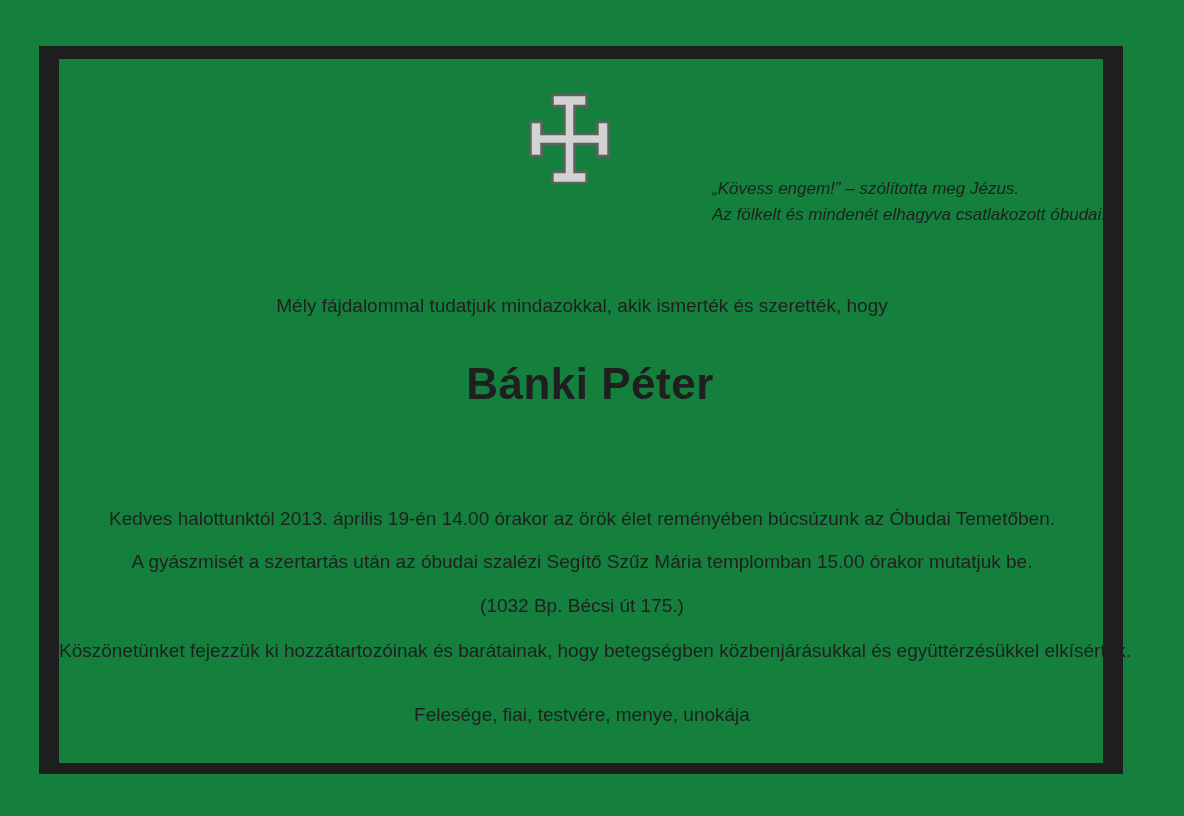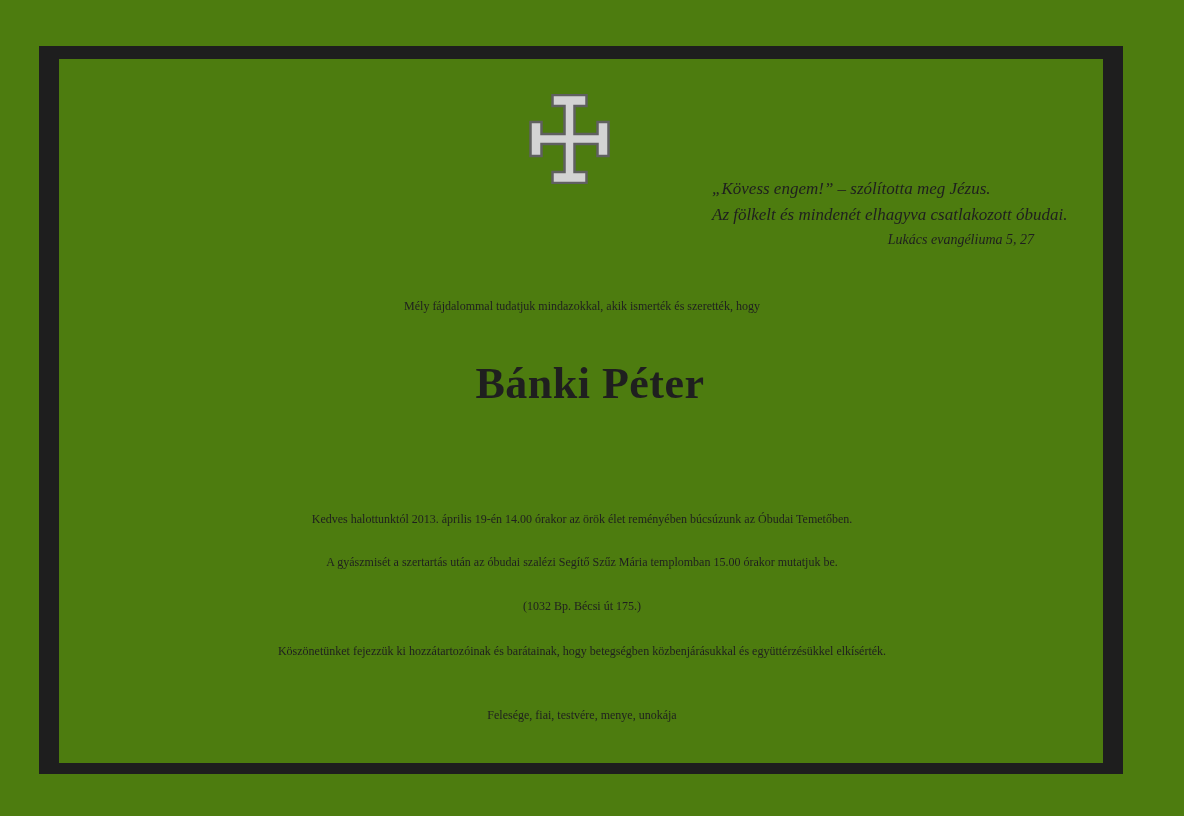--- a/index.html
+++ b/index.html
@@ -4,22 +4,22 @@
 <style>
   html, body {
     margin: 0;
     padding: 0;
     background: #ffffff;
   }
   .page {
     position: relative;
     width: 1184px;
     height: 816px;
-    background: #4d7c0f;
-    font-family: Liberation Serif, serif;
+    background: #15803d;
+    font-family: Liberation Sans, sans-serif;
     color: #1f1f1f;
     overflow: hidden;
   }
   .frame {
     position: absolute;
     left: 39px;
     top: 46px;
     width: 1084px;
     height: 728px;
     box-sizing: border-box;
@@ -50,21 +50,21 @@
     line-height: 20px;
     text-align: right;
     padding-right: 30px;
     margin-top: 2px;
   }
   .cline {
     position: absolute;
     left: 59px;
     width: 1046px;
     text-align: center;
-    font-size: 12px;
+    font-size: 19px;
     line-height: 22px;
     white-space: nowrap;
   }
   .announcement { top: 295px; }
   .deceased-name {
     top: 352px;
     font-size: 44px;
     line-height: 48px;
     font-weight: 700;
     letter-spacing: 0.5px;
@@ -84,21 +84,20 @@
 
   <div class="frame"></div>
 
   <svg class="cross" viewBox="0 0 80 90" xmlns="http://www.w3.org/2000/svg" aria-hidden="true">
     <path d="M23,1 H57 V12 H45 V40 H68 V28 H79 V62 H68 V50 H45 V78 H57 V89 H23 V78 H35 V50 H12 V62 H1 V28 H12 V40 H35 V12 H23 Z" fill="#d3d3d3" stroke="#606060" stroke-width="2.5" stroke-linejoin="miter"></path>
   </svg>
 
   <div class="quote">
     <div class="quote-line">„Kövess engem!” – szólította meg Jézus.</div>
     <div class="quote-line">Az fölkelt és mindenét elhagyva csatlakozott óbudai.</div>
-    <div class="quote-attr">Lukács evangéliuma 5, 27</div>
   </div>
 
   <div class="cline announcement">Mély fájdalommal tudatjuk mindazokkal, akik ismerték és szerették, hogy</div>
 
   <h1 class="cline deceased-name">Bánki Péter</h1>
 
 
   <div class="cline funeral-line">Kedves halottunktól 2013. április 19-én 14.00 órakor az örök élet reményében búcsúzunk az Óbudai Temetőben.</div>
 
   <div class="cline mass-line">A gyászmisét a szertartás után az óbudai szalézi Segítő Szűz Mária templomban 15.00 órakor mutatjuk be.</div>

